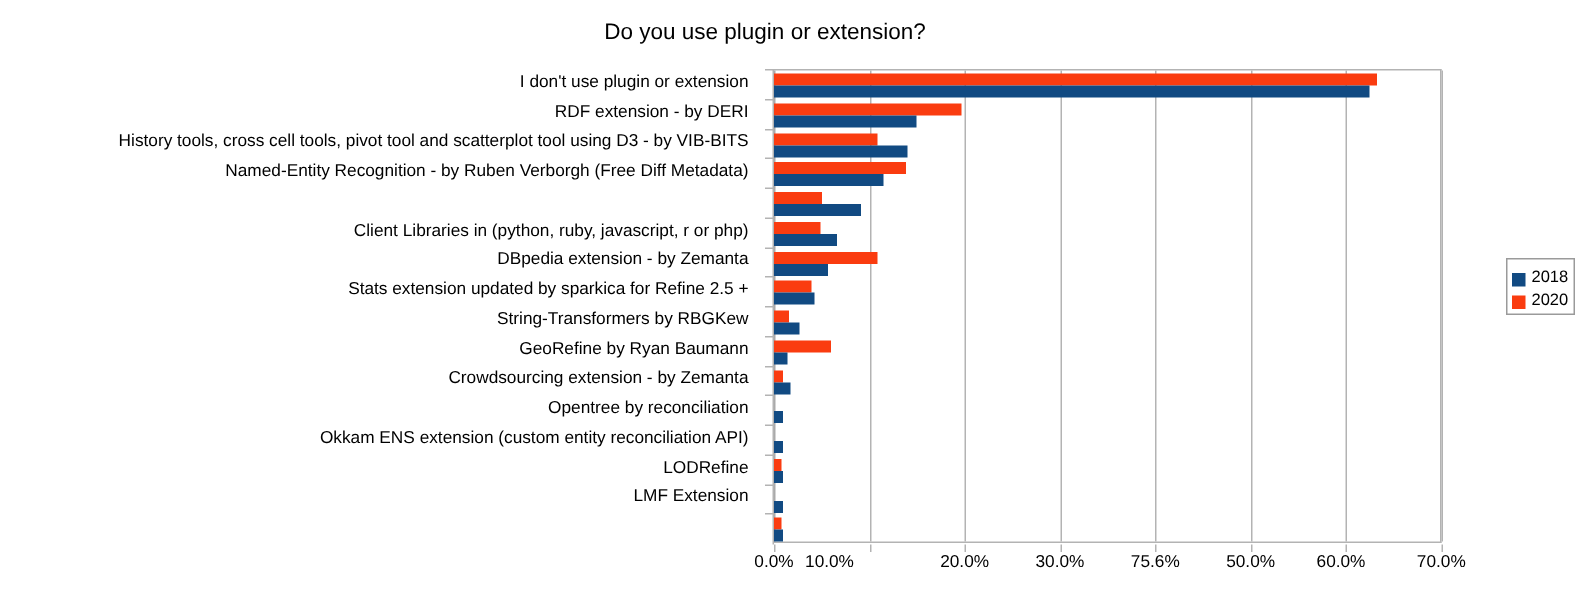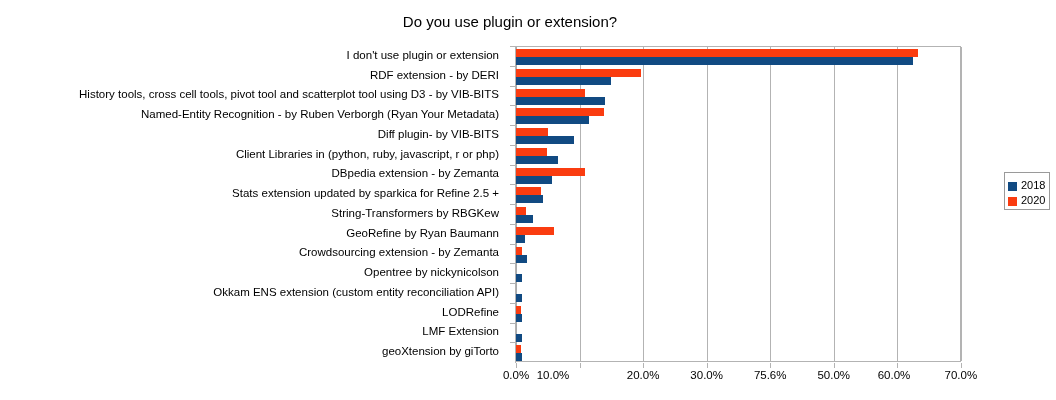--- a/index.html
+++ b/index.html
@@ -172,33 +172,31 @@
 <body>
 
 <div id="chart-root">
 
   <div id="chart-title">Do you use plugin or extension?</div>
 
   <div id="ylabels">
       <div class="ylabel" style="top: 2.875px;">I don't use plugin or extension</div>
       <div class="ylabel" style="top: 22.625px;">RDF extension - by DERI</div>
       <div class="ylabel" style="top: 42.375px;">History tools, cross cell tools, pivot tool and scatterplot tool using D3 - by VIB-BITS</div>
-      <div class="ylabel" style="top: 62.125px;">Named-Entity Recognition - by Ruben Verborgh (Ryan Your Metadata)</div>
-      <div class="ylabel" style="top: 81.875px;">Diff plugin- by VIB-BITS</div>
+      <div class="ylabel" style="top: 62.125px;">Named-Entity Recognition - by Ruben Verborgh (Free Diff Metadata)</div>
       <div class="ylabel" style="top: 101.625px;">Client Libraries in (python, ruby, javascript, r or php)</div>
       <div class="ylabel" style="top: 121.375px;">DBpedia extension - by Zemanta</div>
       <div class="ylabel" style="top: 141.125px;">Stats extension updated by sparkica for Refine 2.5 +</div>
       <div class="ylabel" style="top: 160.875px;">String-Transformers by RBGKew</div>
       <div class="ylabel" style="top: 180.625px;">GeoRefine by Ryan Baumann</div>
       <div class="ylabel" style="top: 200.375px;">Crowdsourcing extension - by Zemanta</div>
-      <div class="ylabel" style="top: 220.125px;">Opentree by nickynicolson</div>
+      <div class="ylabel" style="top: 220.125px;">Opentree by reconciliation</div>
       <div class="ylabel" style="top: 239.875px;">Okkam ENS extension (custom entity reconciliation API)</div>
       <div class="ylabel" style="top: 259.625px;">LODRefine</div>
       <div class="ylabel" style="top: 279.375px;">LMF Extension</div>
-      <div class="ylabel" style="top: 299.125px;">geoXtension by giTorto</div>
     </div>
 
   <div id="yticks">
       <div class="ytick" style="top: 0px;"></div>
       <div class="ytick" style="top: 20px;"></div>
       <div class="ytick" style="top: 40px;"></div>
       <div class="ytick" style="top: 59px;"></div>
       <div class="ytick" style="top: 79px;"></div>
       <div class="ytick" style="top: 99px;"></div>
       <div class="ytick" style="top: 119px;"></div>

